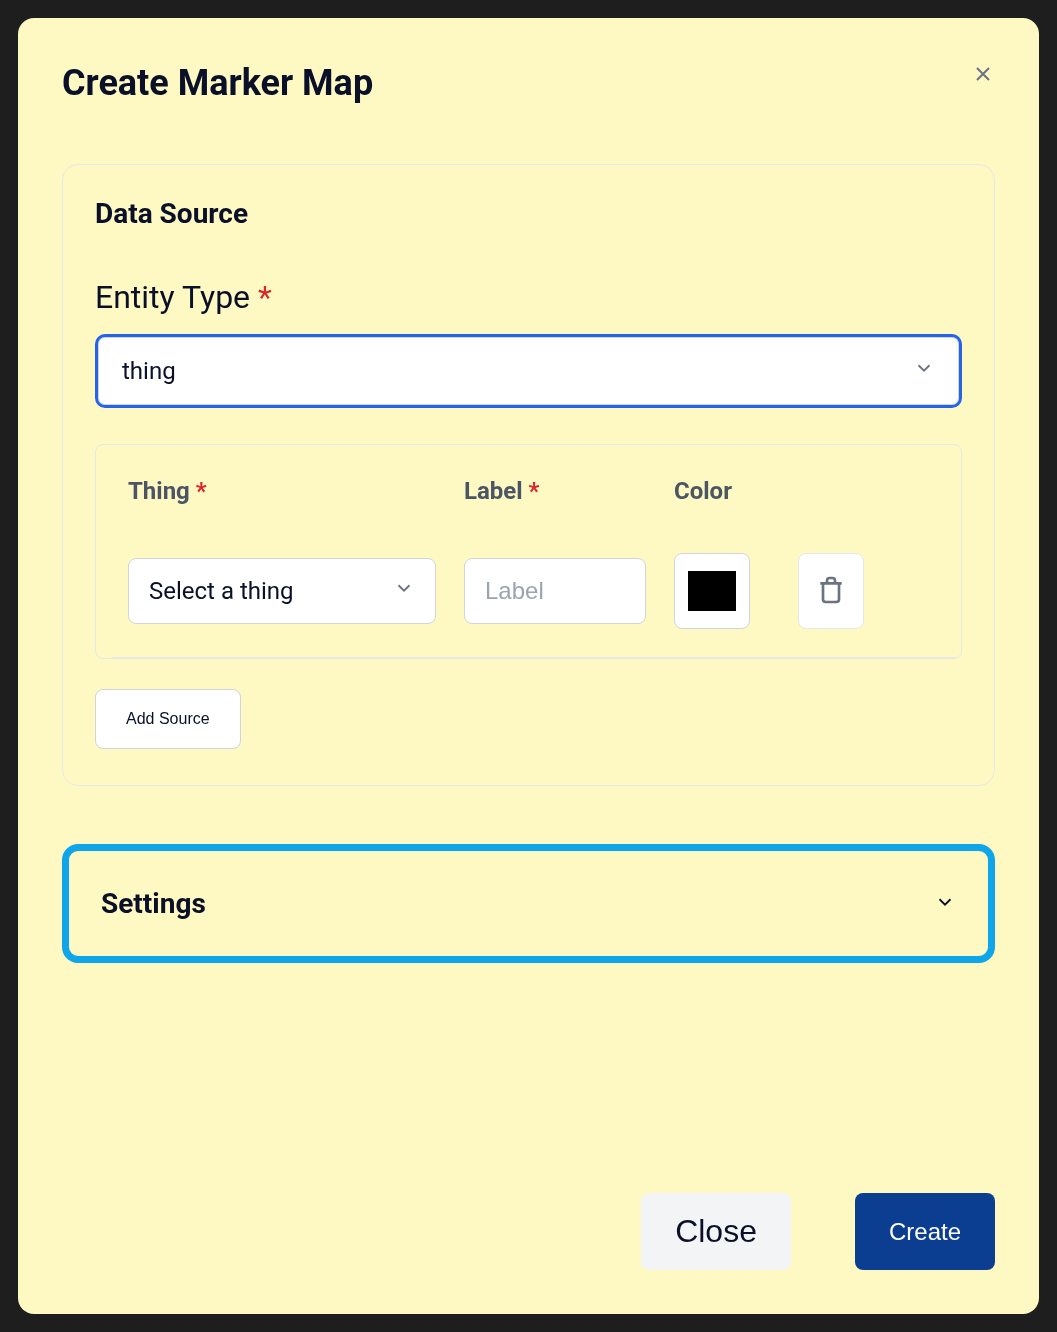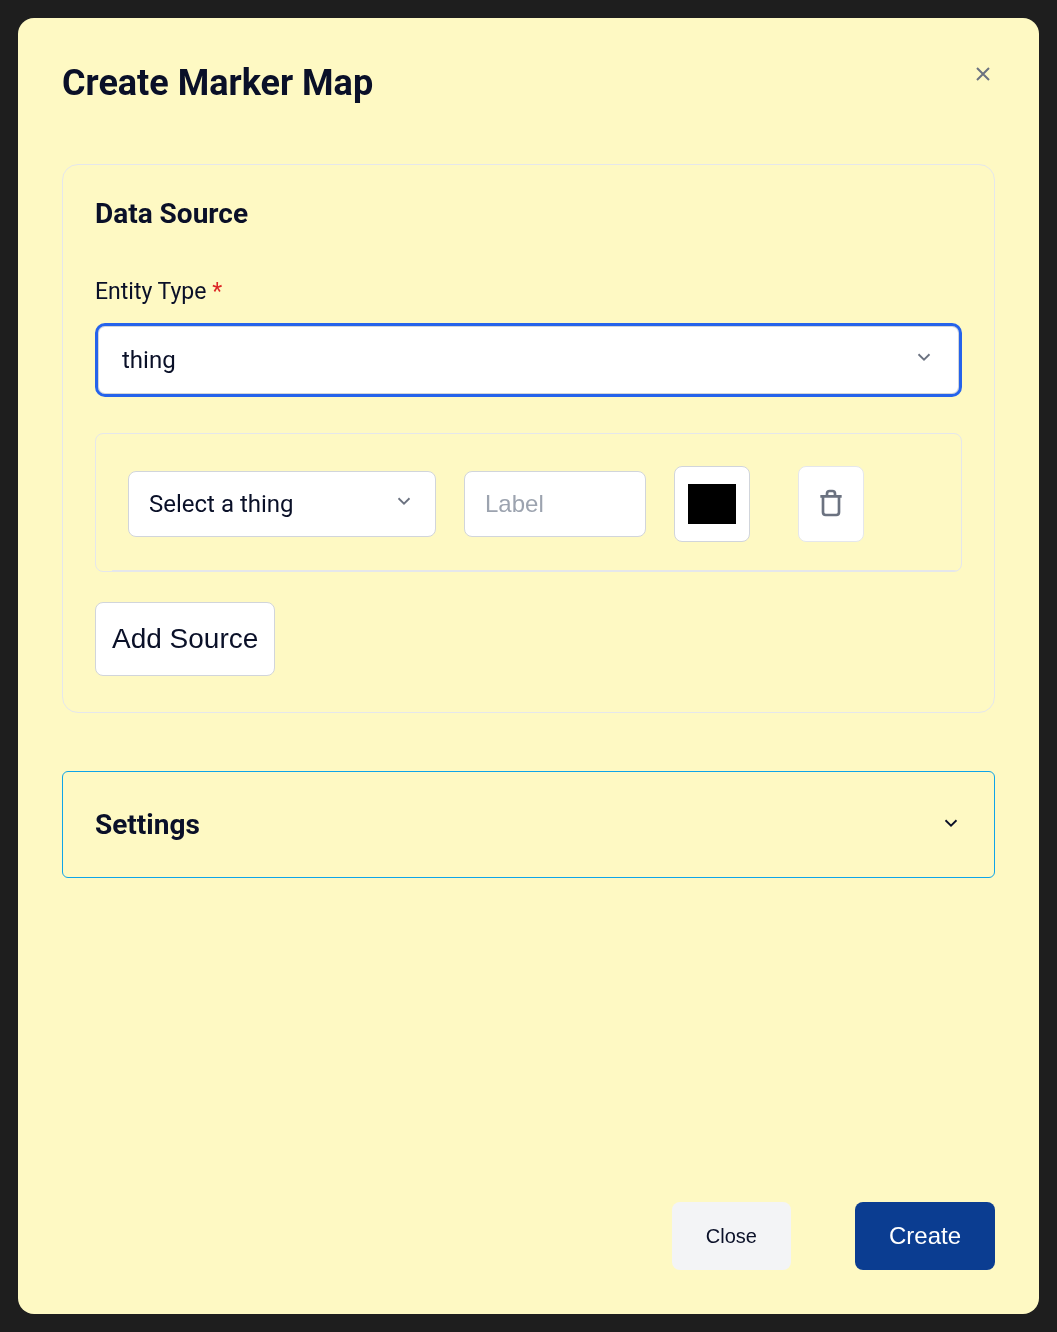--- a/index.html
+++ b/index.html
@@ -60,21 +60,21 @@
     .section-title {
       font-size: 28px;
       font-weight: 700;
       color: #0a1028;
       margin-bottom: 48px;
     }
     .field-group {
       margin-bottom: 36px;
     }
     .field-label {
-      font-size: 23px;
+      font-size: 32px;
       color: #0a1028;
       display: block;
       margin-bottom: 18px;
     }
     .req {
       color: #dc2626;
     }
     .select-focused {
       display: flex;
       align-items: center;
@@ -180,28 +180,28 @@
       width: 32px;
       height: 32px;
       stroke: #6b7280;
       stroke-width: 2;
       fill: none;
     }
     .add-source-btn {
       border: 1px solid #d1d5db;
       border-radius: 8px;
       background: #fff;
-      padding: 20px 16px;
-      font-size: 28px;
+      padding: 20px 30px;
+      font-size: 16px;
       color: #0a1028;
       cursor: pointer;
     }
     .settings-card {
-      border: 1px solid #0ea5e9;
-      border-radius: 6px;
+      border: 7px solid #0ea5e9;
+      border-radius: 16px;
       padding: 36px 32px;
       display: flex;
       align-items: center;
       justify-content: space-between;
       cursor: pointer;
     }
     .settings-title {
       font-size: 28px;
       font-weight: 700;
       color: #0a1028;
@@ -212,21 +212,21 @@
     .modal-footer {
       margin-top: auto;
       display: flex;
       justify-content: flex-end;
       gap: 16px;
     }
     .btn-secondary {
       border: none;
       background: #f3f4f6;
       color: #0a1028;
-      font-size: 20px;
+      font-size: 32px;
       padding: 20px 34px;
       border-radius: 8px;
       cursor: pointer;
     }
     .btn-primary {
       border: none;
       background: #0b3d91;
       color: #ffffff;
       font-size: 24px;
       padding: 20px 34px;
@@ -270,20 +270,38 @@
         <span>thing</span>
         <span class="chev">
           <svg viewBox="0 0 24 24">
               <polyline points="6 9 12 15 18 9"></polyline>
             </svg>
         </span>
       </div>
     </div>
 
     <div class="inner-card">
+      <div class="inner-header">
+        <div class="col-thing">
+          <span class="col-label-text">
+            <span>Thing</span>
+            <span class="req"> *</span>
+          </span>
+        </div>
+        <div class="col-label">
+          <span class="col-label-text">
+            <span>Label</span>
+            <span class="req"> *</span>
+          </span>
+        </div>
+        <div class="col-color">
+          <span class="col-label-text">Color</span>
+        </div>
+        <div class="col-trash"></div>
+      </div>
 
       <div class="inner-row">
         <div class="col-thing">
           <div class="thing-select">
             <span>Select a thing</span>
             <span class="chev">
               <svg viewBox="0 0 24 24">
                   <polyline points="6 9 12 15 18 9"></polyline>
                 </svg>
             </span>

